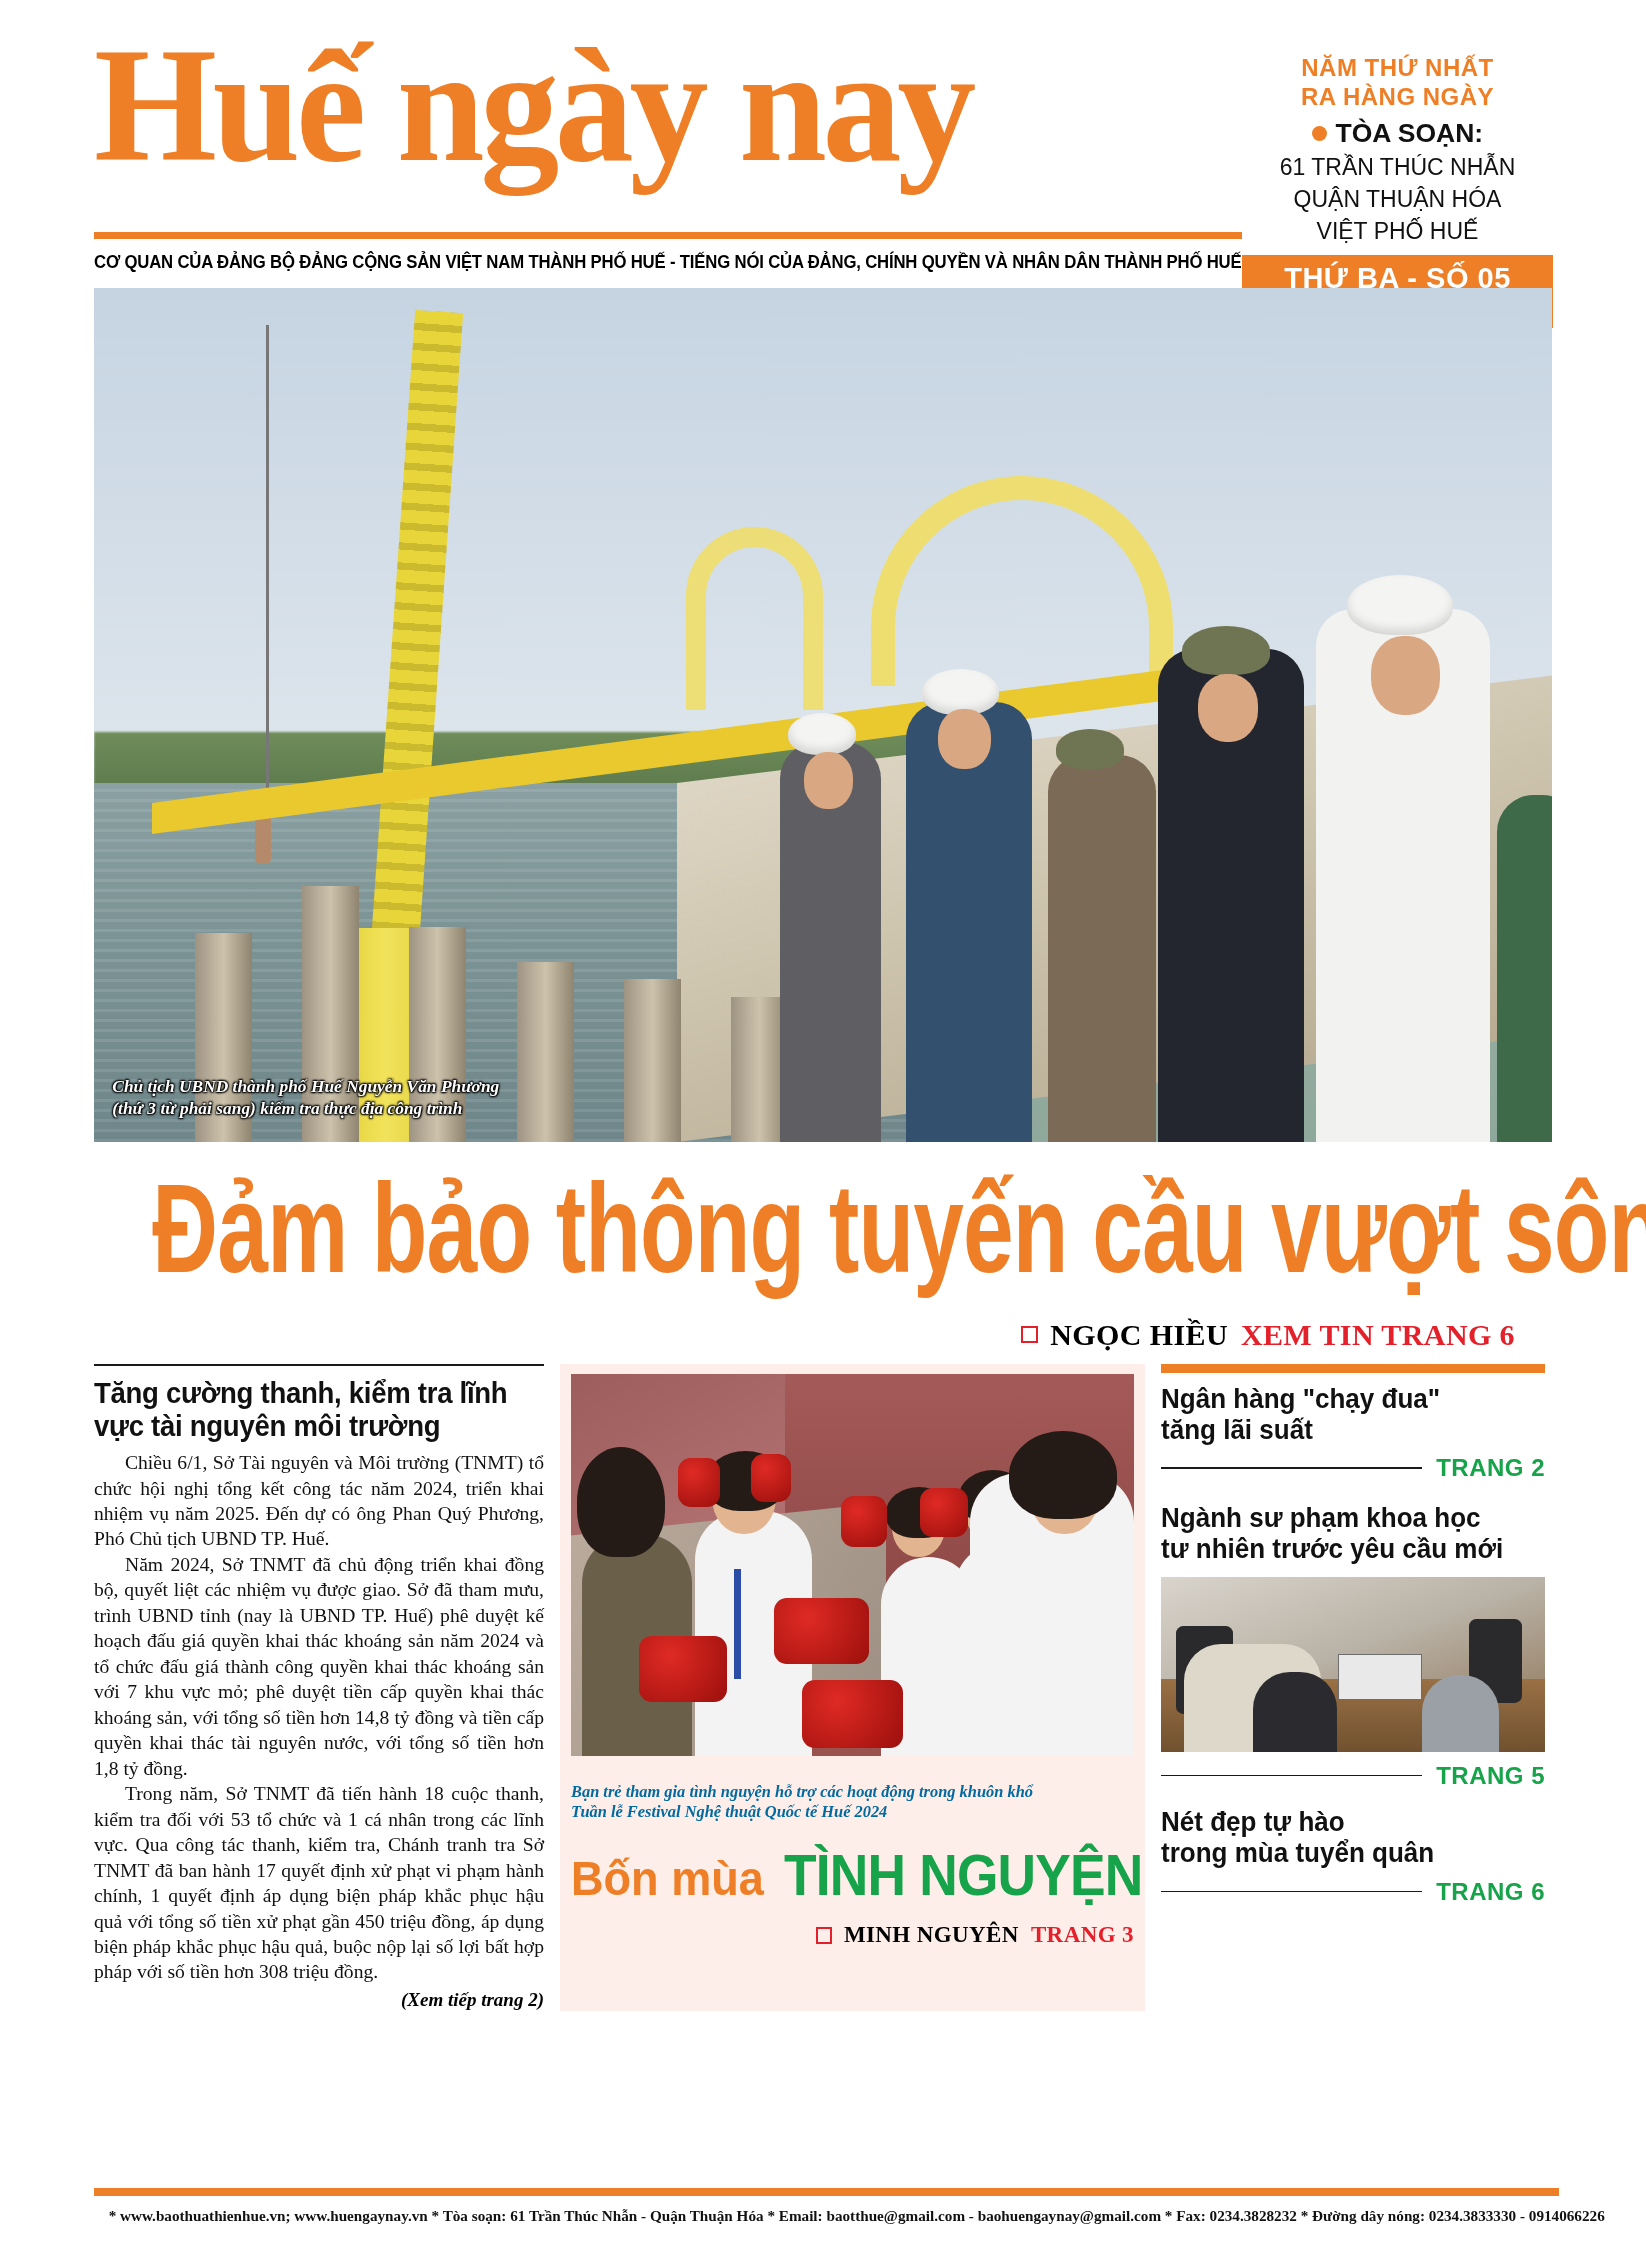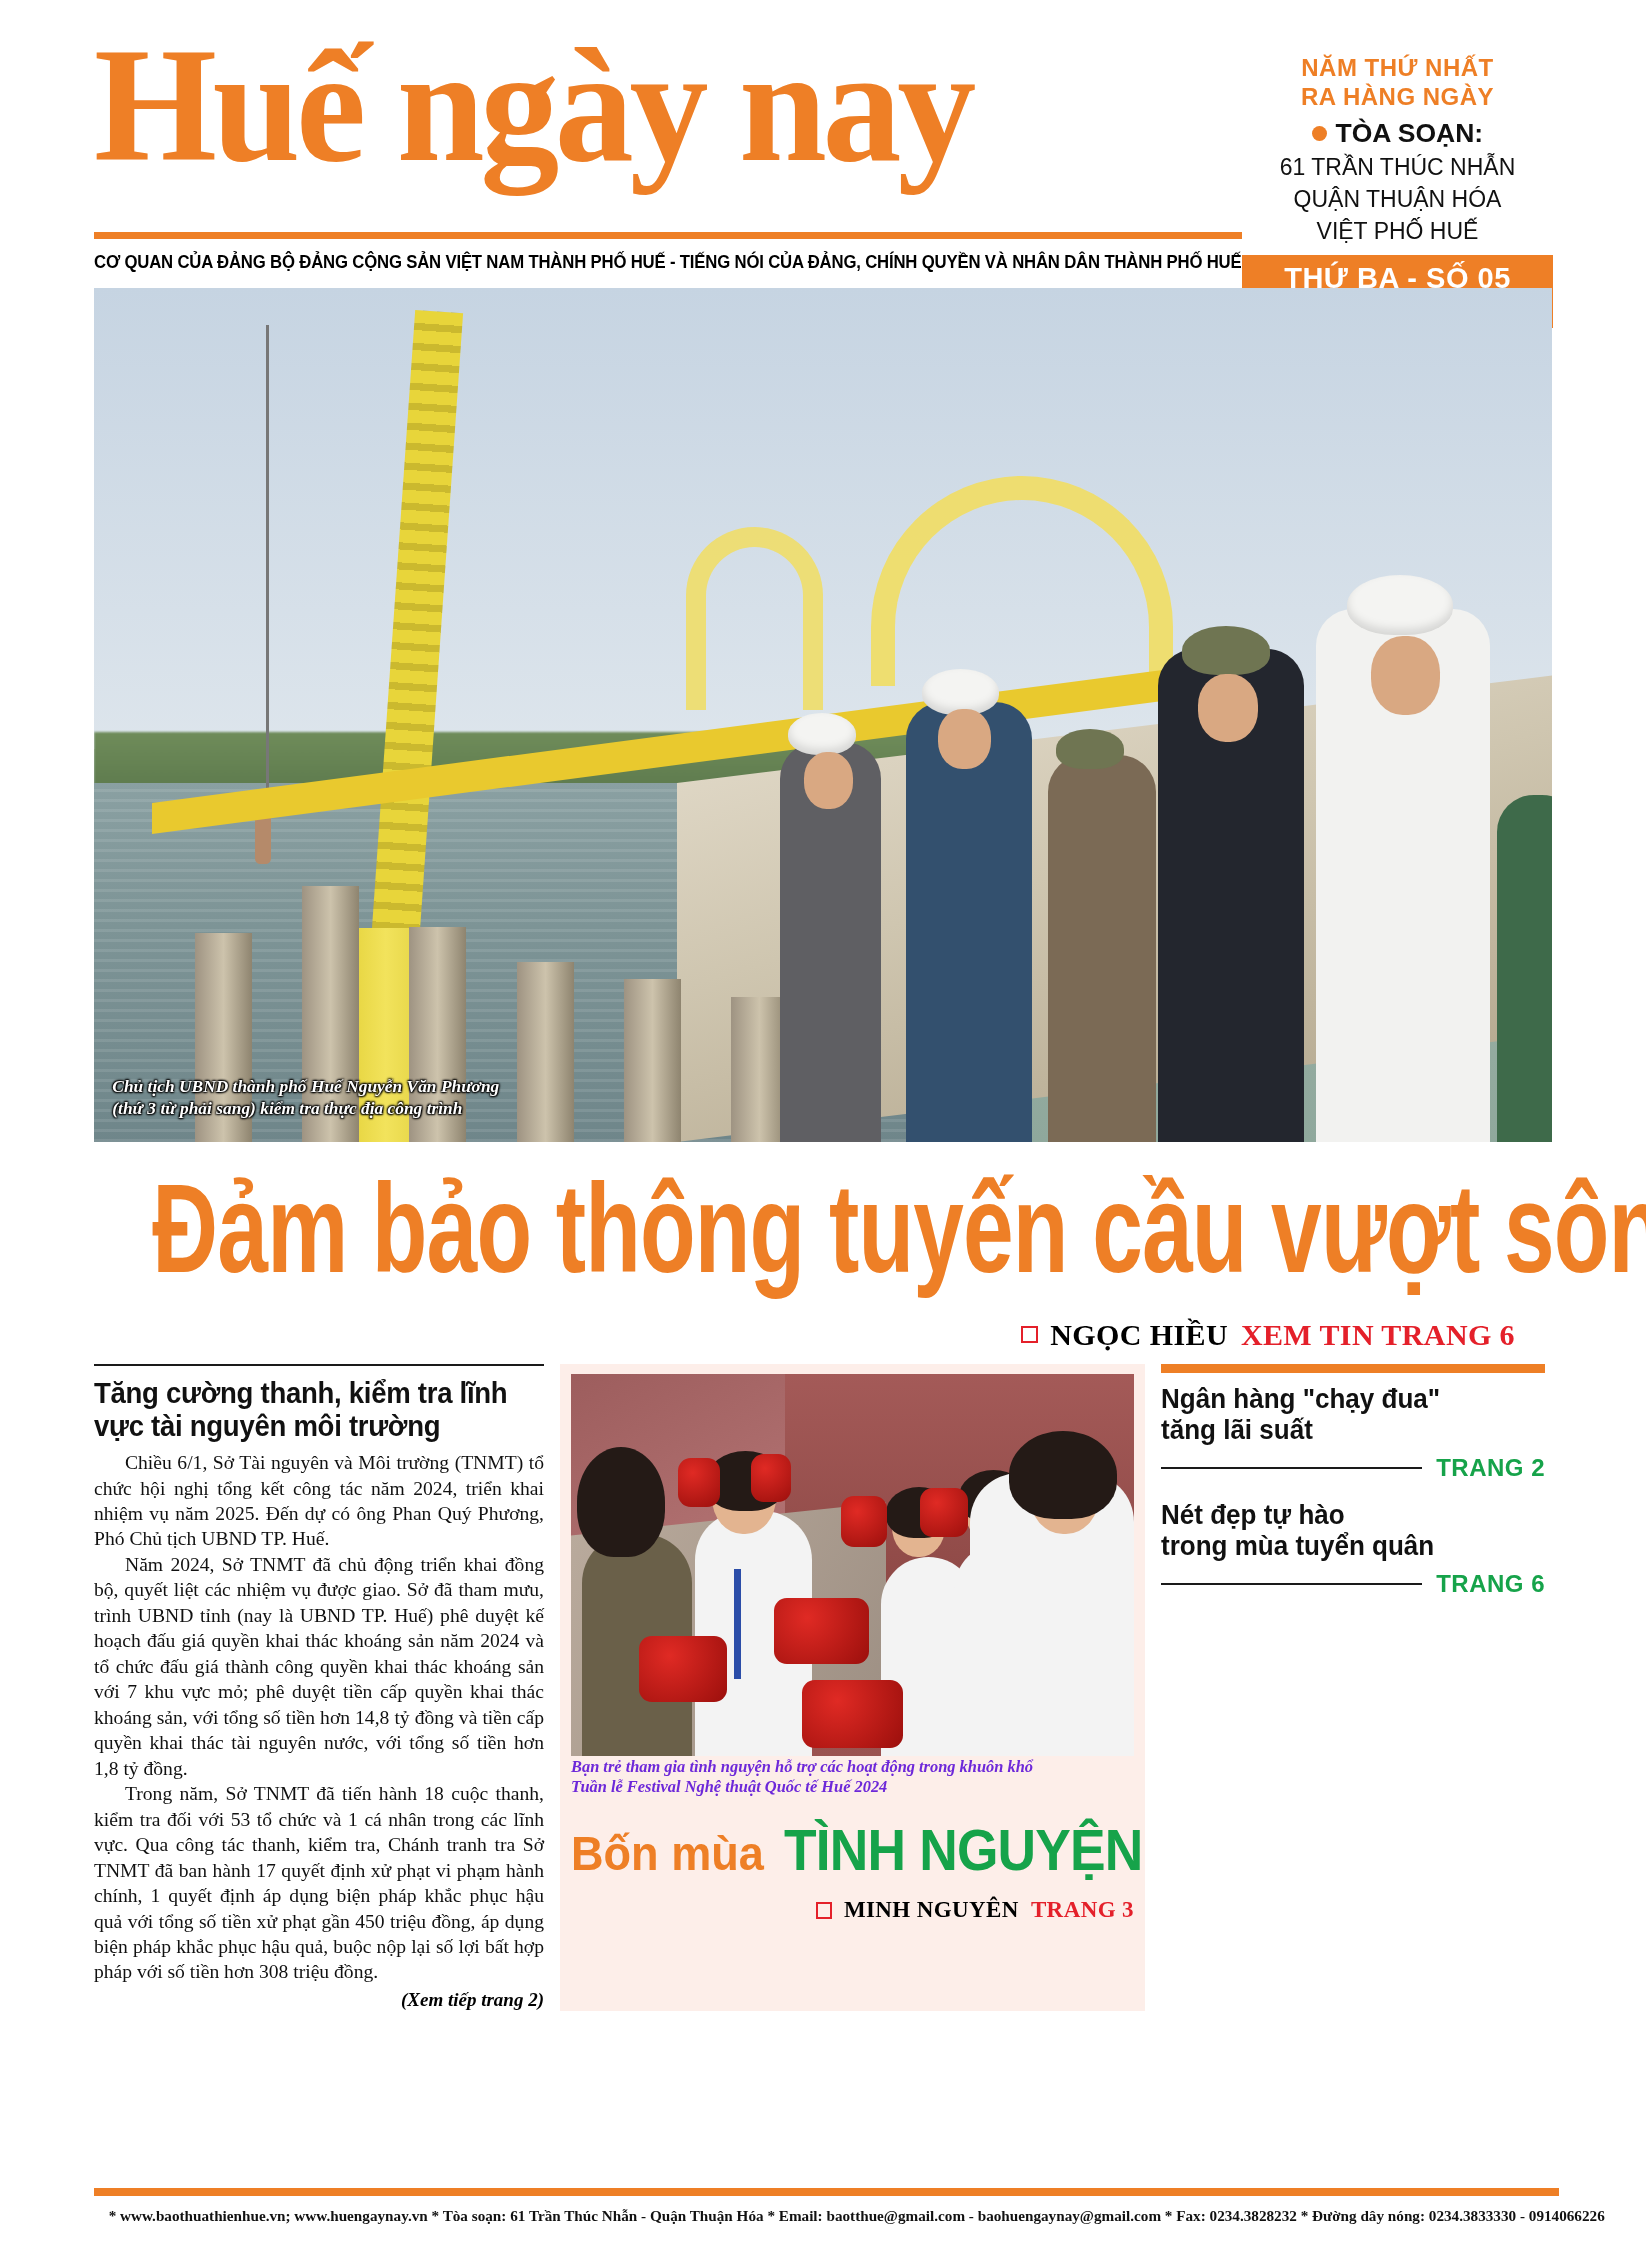--- a/index.html
+++ b/index.html
@@ -159,21 +159,21 @@
   .mp-wall { position:absolute; right:0; top:0; width:62%; height:100%;
      background: linear-gradient(180deg,#a45a58,#8d4845 60%,#9b5350); }
   .vol { position:absolute; bottom:0; width:117px; height:64%; background:#f3f3f3; border-radius:49px 49px 0 0; }
   .vol-head { position:absolute; border-radius:48%; background:#e3b490; }
   .vol-hair { position:absolute; border-radius:50% 50% 42% 42%; background:#241a16; }
   .lac { position:absolute; border-radius:12.8px; background: radial-gradient(circle at 35% 30%, #e02a24, #9b0f0c); }
   .lanyard { position:absolute; width:6.4px; background:#2b4da8; }
 
   .mid-cap {
     font-family:"Liberation Serif", serif; font-style:italic; font-weight:700;
-    font-size:16.4px; line-height:1.25; color:#6d28d9; margin-top:1px;
+    font-size:16.4px; line-height:1.25; color:#0369a1; margin-top:26px;
   }
   .mid-title { margin-top: 18.3px; white-space: nowrap; }
   .mt-a { font-family:"Liberation Sans", sans-serif; font-weight:700; font-size:49px;
           color:#ee7f26; transform: scaleX(.92); display:inline-block; transform-origin:left; }
   .mt-b { font-family:"Liberation Sans", sans-serif; font-weight:700; font-size:58px;
           color:#16a34a; transform: scaleX(.92); display:inline-block; transform-origin:left; letter-spacing:-0.9px;}
   .mid-byline { display:flex; justify-content:flex-end; align-items:center; gap:12px;
      margin-top: 14.6px; font-family:"Liberation Serif", serif; font-weight:700; font-size:23px; }
 
   .r-head { font-family:"Liberation Sans", sans-serif; font-weight:700; font-size:27.4px;
@@ -361,20 +361,37 @@
 
       <div>
         <div class="r-head" style="white-space:pre-line">Ngân hàng "chạy đua"
 tăng lãi suất</div>
         <div class="r-pagerow">
           <span class="ln"></span>
           <span class="r-page">TRANG 2</span>
         </div>
       </div>
 
+      <div style="margin-top:20px">
+        <div class="r-head" style="white-space:pre-line">Ngành sư phạm khoa học
+tư nhiên trước yêu cầu mới</div>
+        <div class="r-photo">
+          <div class="rp-desk"></div>
+          <div class="rp-chair" style="left:4%;top:28%;width:57px;height:88px"></div>
+          <div class="rp-chair" style="right:6%;top:24%;width:53px;height:84px"></div>
+          <div class="rp-person" style="left:6%;width:137px;height:62%"></div>
+          <div class="rp-person" style="left:24%;width:84px;height:46%;background:#2b2b2f"></div>
+          <div class="rp-person" style="right:12%;width:77px;height:44%;background:#9aa0a6"></div>
+          <div class="rp-laptop" style="left:46%;top:44%;width:84px;height:46px"></div>
+        </div>
+        <div class="r-pagerow">
+          <span class="ln"></span>
+          <span class="r-page">TRANG 5</span>
+        </div>
+      </div>
 
       <div style="margin-top:16.4px">
         <div class="r-head" style="white-space:pre-line">Nét đẹp tự hào
 trong mùa tuyển quân</div>
         <div class="r-pagerow">
           <span class="ln"></span>
           <span class="r-page">TRANG 6</span>
         </div>
       </div>
     </div>

